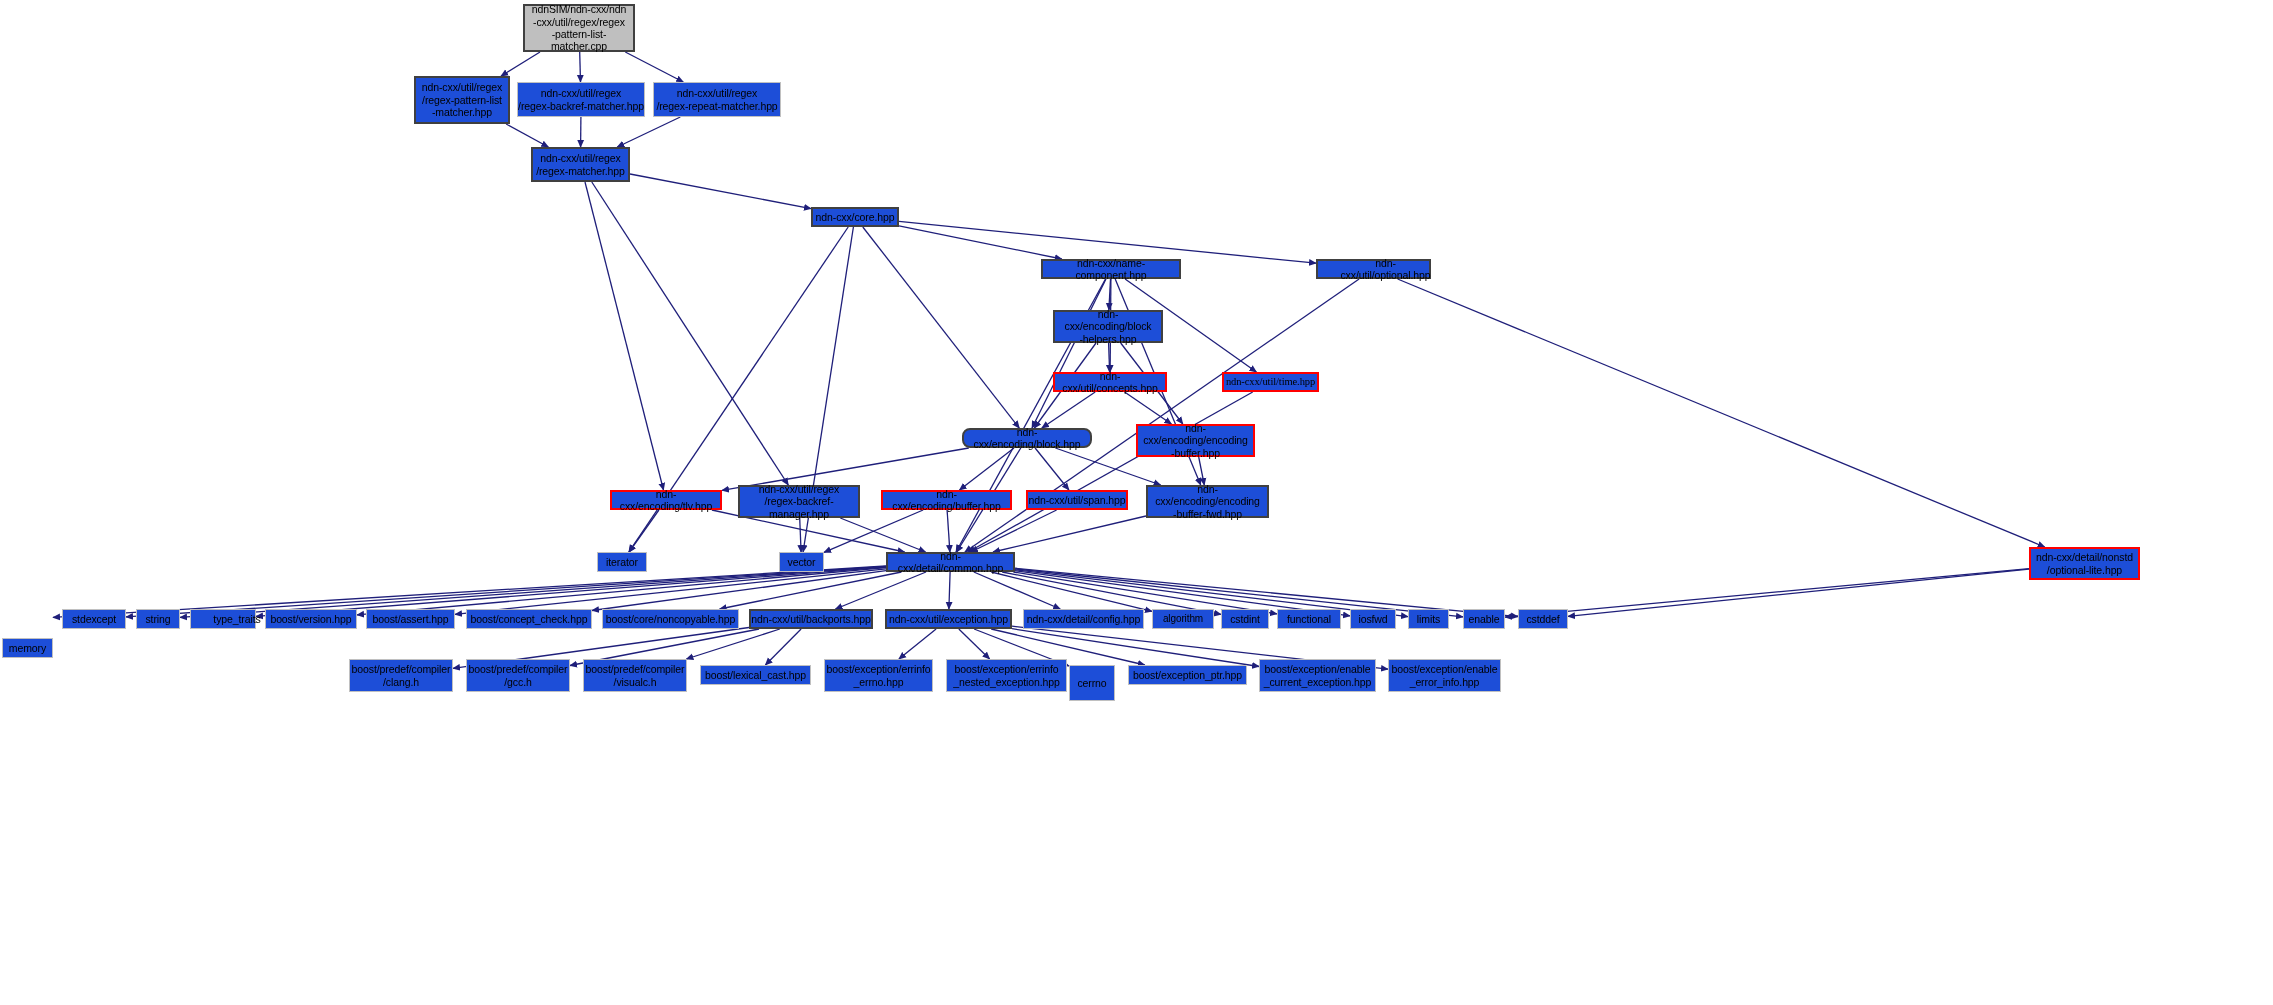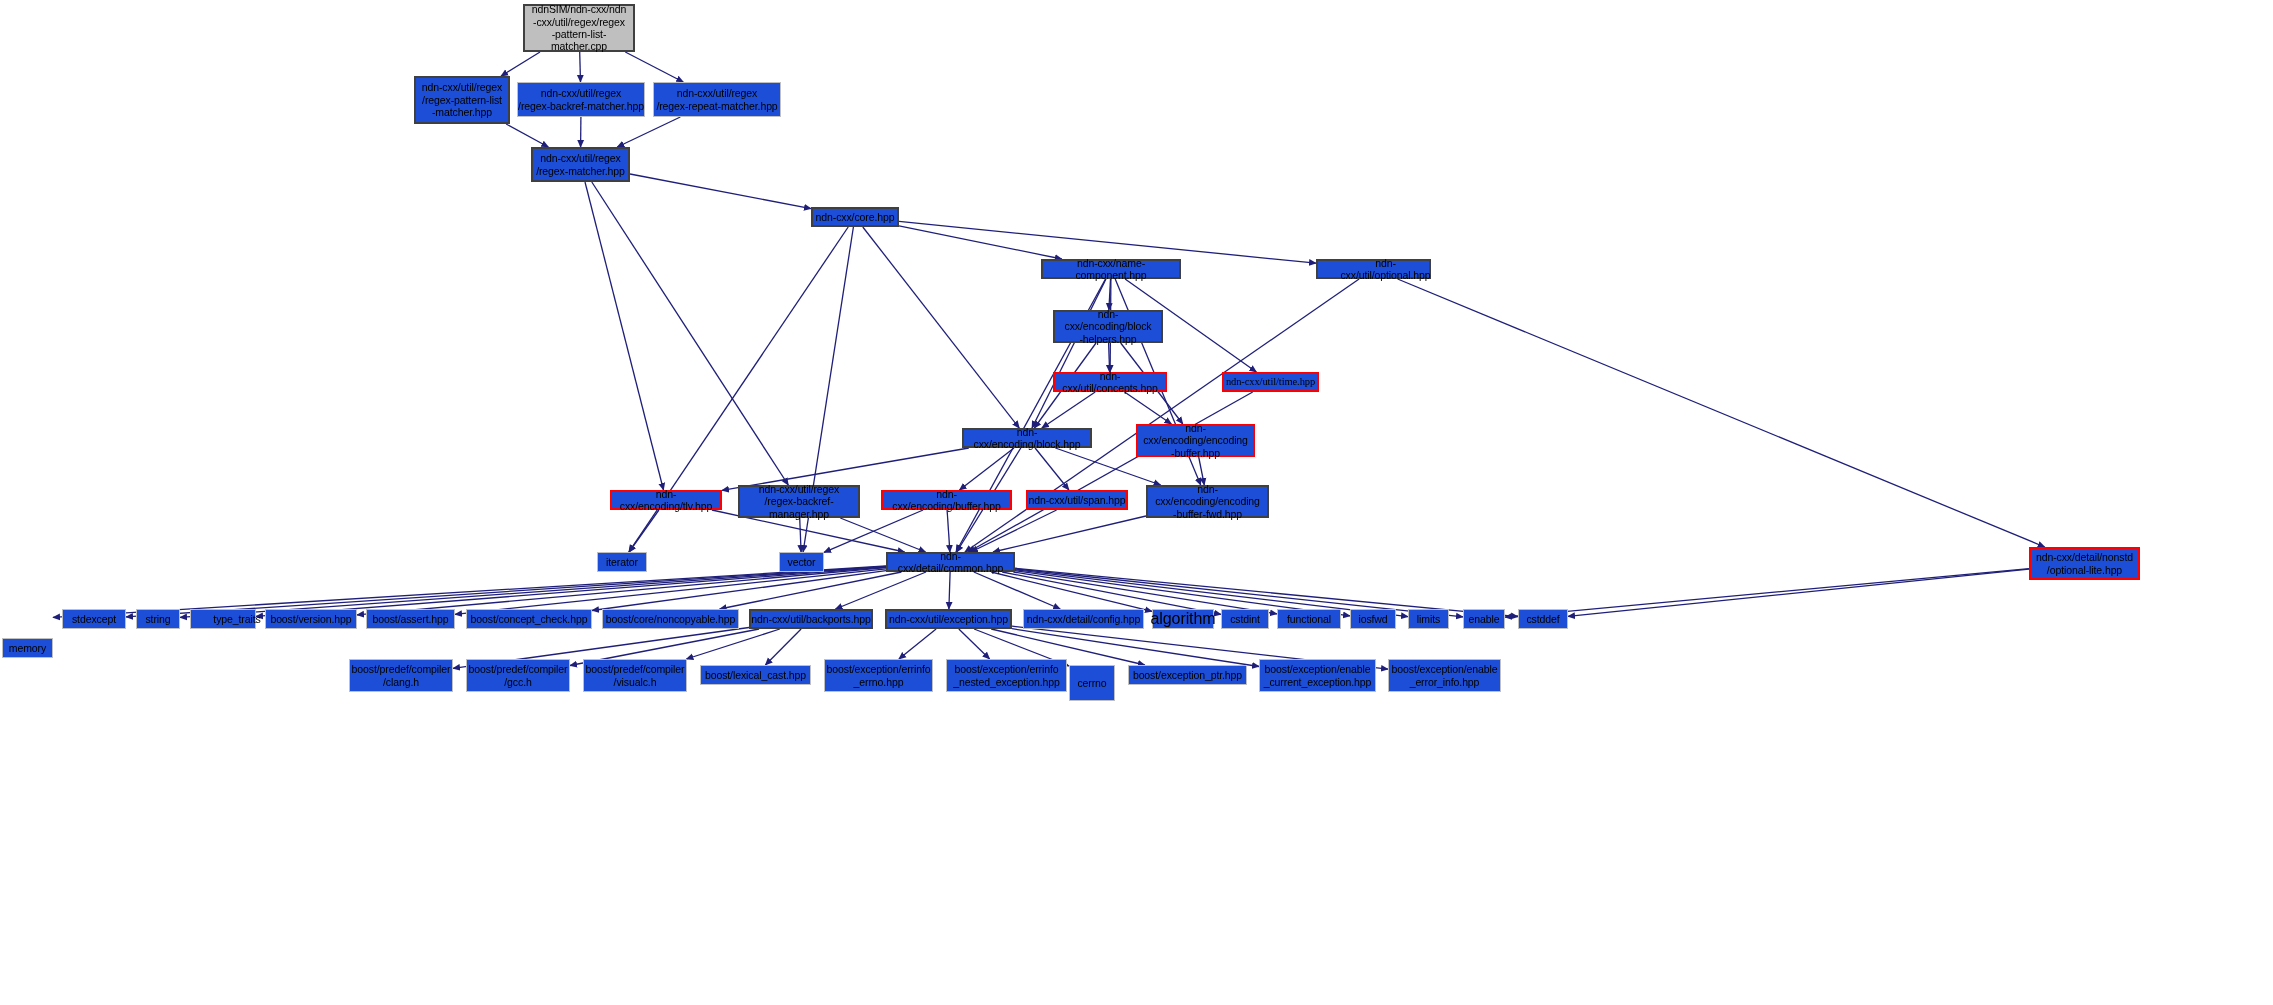--- a/index.html
+++ b/index.html
@@ -147,21 +147,21 @@
 /regex-matcher.hpp</div>
     <div class="node bold" style="left: 811px; top: 207px; width: 88px; height: 20px; font-size: 10.5px;">ndn-cxx/core.hpp</div>
     <div class="node bold" style="left: 1041px; top: 259px; width: 140px; height: 20px; font-size: 10.5px;">ndn-cxx/name-component.hpp</div>
     <div class="node bold" style="left: 1316px; top: 259px; width: 115px; height: 20px; font-size: 10.5px; padding-left: 24px;">ndn-cxx/util/optional.hpp</div>
     <div class="node bold" style="left: 1053px; top: 310px; width: 110px; height: 33px; font-size: 10.5px;">ndn-cxx/encoding/block
 -helpers.hpp</div>
     <div class="node red" style="left: 1053px; top: 372px; width: 114px; height: 20px; font-size: 10.5px;">ndn-cxx/util/concepts.hpp</div>
     <div class="node red" style="left: 1222px; top: 372px; width: 97px; height: 20px; font-size: 10.5px; font-family: Liberation Serif, serif;">ndn-cxx/util/time.hpp</div>
     <div class="node red" style="left: 1136px; top: 424px; width: 119px; height: 33px; font-size: 10.5px;">ndn-cxx/encoding/encoding
 -buffer.hpp</div>
-    <div class="node bold" style="left: 962px; top: 428px; width: 130px; height: 20px; font-size: 10.5px;">ndn-cxx/encoding/block.hpp</div>
+    <div class="node bold" style="left: 962px; top: 428px; width: 130px; height: 20px; font-size: 10.5px; border-radius: 8px;">ndn-cxx/encoding/block.hpp</div>
     <div class="node red" style="left: 610px; top: 490px; width: 112px; height: 20px; font-size: 10.5px;">ndn-cxx/encoding/tlv.hpp</div>
     <div class="node bold" style="left: 738px; top: 485px; width: 122px; height: 33px; font-size: 10.5px;">ndn-cxx/util/regex
 /regex-backref-manager.hpp</div>
     <div class="node red" style="left: 881px; top: 490px; width: 131px; height: 20px; font-size: 10.5px;">ndn-cxx/encoding/buffer.hpp</div>
     <div class="node red" style="left: 1026px; top: 490px; width: 102px; height: 20px; font-size: 10.5px;">ndn-cxx/util/span.hpp</div>
     <div class="node bold" style="left: 1146px; top: 485px; width: 123px; height: 33px; font-size: 10.5px;">ndn-cxx/encoding/encoding
 -buffer-fwd.hpp</div>
     <div class="node " style="left: 597px; top: 552px; width: 50px; height: 20px; font-size: 10.5px;">iterator</div>
     <div class="node " style="left: 779px; top: 552px; width: 45px; height: 20px; font-size: 10.5px;">vector</div>
     <div class="node bold" style="left: 886px; top: 552px; width: 129px; height: 20px; font-size: 10.5px;">ndn-cxx/detail/common.hpp</div>
@@ -171,21 +171,21 @@
     <div class="node " style="left: 62px; top: 609px; width: 64px; height: 20px; font-size: 10.5px;">stdexcept</div>
     <div class="node " style="left: 136px; top: 609px; width: 44px; height: 20px; font-size: 10.5px;">string</div>
     <div class="node " style="left: 190px; top: 609px; width: 66px; height: 20px; font-size: 10.5px; padding-left: 28px;">type_traits</div>
     <div class="node " style="left: 265px; top: 609px; width: 92px; height: 20px; font-size: 10.5px;">boost/version.hpp</div>
     <div class="node " style="left: 366px; top: 609px; width: 89px; height: 20px; font-size: 10.5px;">boost/assert.hpp</div>
     <div class="node " style="left: 466px; top: 609px; width: 126px; height: 20px; font-size: 10.5px;">boost/concept_check.hpp</div>
     <div class="node " style="left: 602px; top: 609px; width: 137px; height: 20px; font-size: 10.5px;">boost/core/noncopyable.hpp</div>
     <div class="node bold" style="left: 749px; top: 609px; width: 124px; height: 20px; font-size: 10.5px;">ndn-cxx/util/backports.hpp</div>
     <div class="node bold" style="left: 885px; top: 609px; width: 127px; height: 20px; font-size: 10.5px;">ndn-cxx/util/exception.hpp</div>
     <div class="node " style="left: 1023px; top: 609px; width: 121px; height: 20px; font-size: 10.5px;">ndn-cxx/detail/config.hpp</div>
-    <div class="node " style="left: 1152px; top: 609px; width: 62px; height: 20px; font-size: 16px;">algorithm</div>
+    <div class="node " style="left: 1152px; top: 609px; width: 62px; height: 20px; font-size: 10px;">algorithm</div>
     <div class="node " style="left: 1221px; top: 609px; width: 48px; height: 20px; font-size: 10.5px;">cstdint</div>
     <div class="node " style="left: 1277px; top: 609px; width: 64px; height: 20px; font-size: 10.5px;">functional</div>
     <div class="node " style="left: 1350px; top: 609px; width: 46px; height: 20px; font-size: 10.5px;">iosfwd</div>
     <div class="node " style="left: 1408px; top: 609px; width: 41px; height: 20px; font-size: 10.5px;">limits</div>
     <div class="node " style="left: 1463px; top: 609px; width: 42px; height: 20px; font-size: 10.5px;">enable</div>
     <div class="node " style="left: 1518px; top: 609px; width: 50px; height: 20px; font-size: 10.5px;">cstddef</div>
     <div class="node " style="left: 349px; top: 659px; width: 104px; height: 33px; font-size: 10.5px;">boost/predef/compiler
 /clang.h</div>
     <div class="node " style="left: 466px; top: 659px; width: 104px; height: 33px; font-size: 10.5px;">boost/predef/compiler
 /gcc.h</div>

